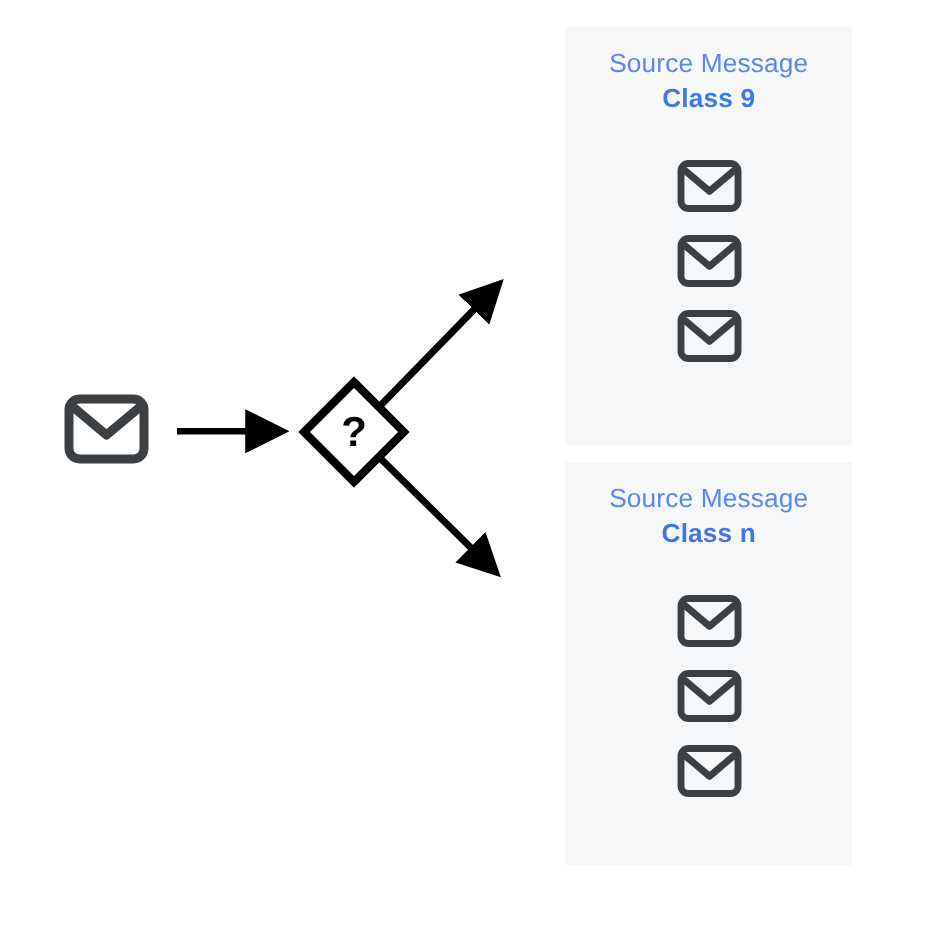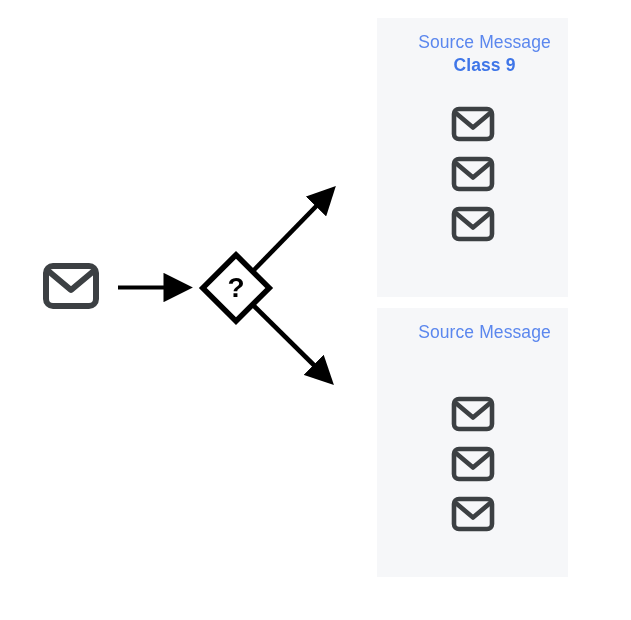--- a/index.html
+++ b/index.html
@@ -39,21 +39,21 @@
   }
   #panel-class-n {
     left: 377px;
     top: 308px;
     width: 191px;
     height: 269px;
   }
 
   .panel-heading {
     position: absolute;
-    left: 12px;
+    left: 0;
     top: 14px;
     width: 100%;
     text-align: center;
     line-height: 1.22;
   }
   .panel-title {
     display: block;
     color: #5b87ee;
     font-size: 17.5px;
     font-weight: 400;
@@ -153,20 +153,21 @@
       <svg class="envelope-sm" viewBox="0 0 44 36">
         <rect x="3" y="3" width="38" height="30" rx="5" ry="5" fill="none" stroke="#3c4043" stroke-width="4.6"></rect>
         <path d="M6 8 L22 21.5 L38 8" fill="none" stroke="#3c4043" stroke-width="4.6" stroke-linecap="round" stroke-linejoin="round"></path>
       </svg>
     </div>
   </div>
 
   <div id="panel-class-n" class="class-panel">
     <div class="panel-heading">
       <span class="panel-title">Source Message</span>
+      <span class="panel-subtitle">Class n</span>
     </div>
     <div class="envelope-stack">
       <svg class="envelope-sm" viewBox="0 0 44 36">
         <rect x="3" y="3" width="38" height="30" rx="5" ry="5" fill="none" stroke="#3c4043" stroke-width="4.6"></rect>
         <path d="M6 8 L22 21.5 L38 8" fill="none" stroke="#3c4043" stroke-width="4.6" stroke-linecap="round" stroke-linejoin="round"></path>
       </svg>
       <svg class="envelope-sm" viewBox="0 0 44 36">
         <rect x="3" y="3" width="38" height="30" rx="5" ry="5" fill="none" stroke="#3c4043" stroke-width="4.6"></rect>
         <path d="M6 8 L22 21.5 L38 8" fill="none" stroke="#3c4043" stroke-width="4.6" stroke-linecap="round" stroke-linejoin="round"></path>
       </svg>

